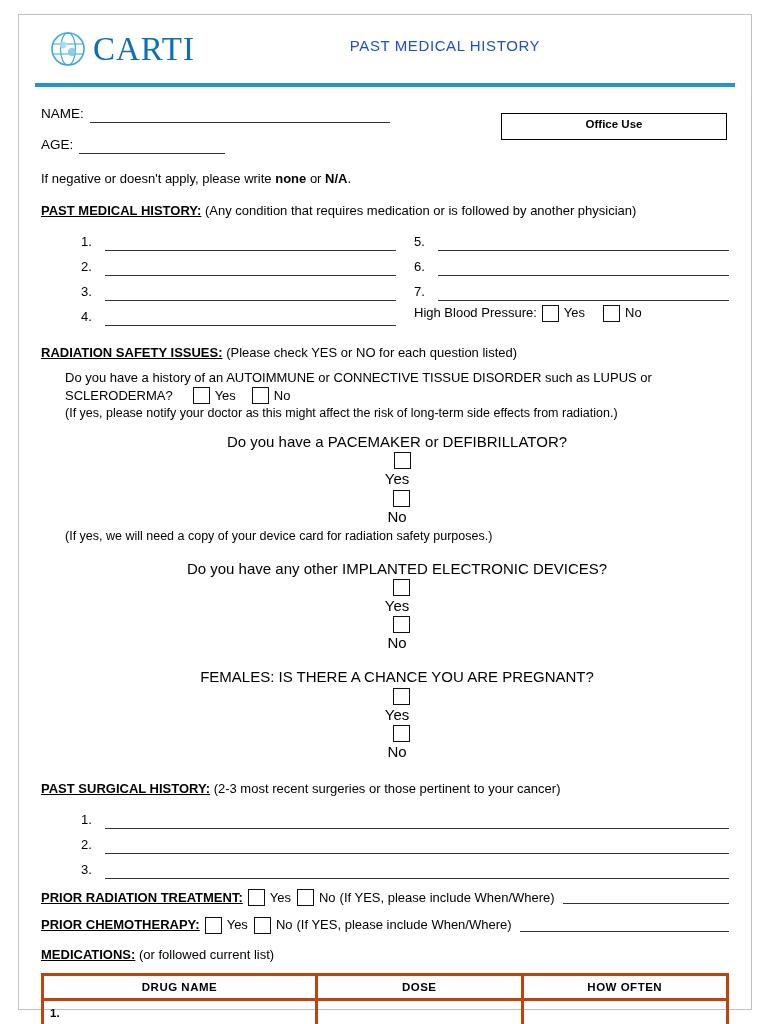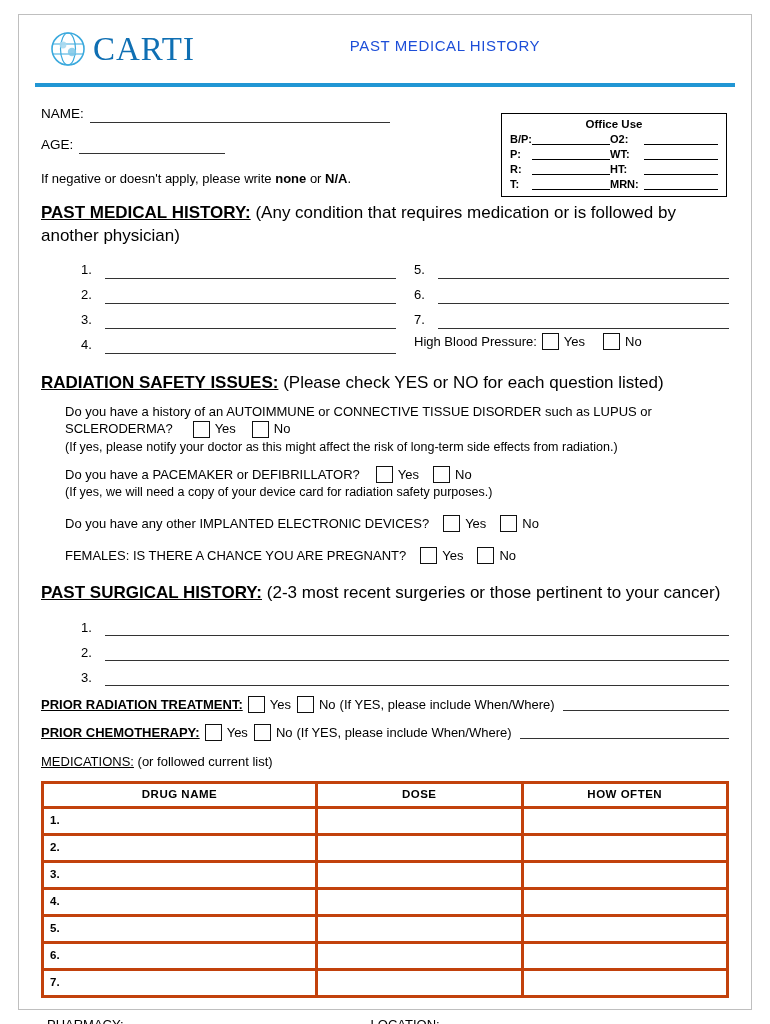--- a/index.html
+++ b/index.html
@@ -125,21 +125,21 @@
     height: 11px;
   }
 
   .negative-note {
     font-size: 13px;
     margin: 16px 0 14px 0;
   }
   .negative-note b { font-weight: bold; }
 
   .sec-head {
-    font-size: 17px;
+    font-size: 13px;
     margin-bottom: 6px;
   }
   .sec-head .u {
     text-decoration: underline;
     font-weight: bold;
   }
 
   .num-grid {
     display: grid;
     grid-template-columns: 1fr 1fr;
@@ -189,21 +189,22 @@
   }
   .q-sub {
     font-size: 12.5px;
     margin-top: 1px;
   }
   .q-row {
     display: flex;
     align-items: center;
     flex-wrap: wrap;
     margin-top: 14px;
-    font-size: 13px;
+    font-size: 15px;
+    flex-direction: column;
   }
 
   .surg-grid {
     margin-left: 40px;
     margin-top: 4px;
   }
 
   .inline-sec {
     display: flex;
     align-items: center;
@@ -216,21 +217,21 @@
     border-bottom: 1px solid #333;
     height: 13px;
     margin-left: 8px;
     margin-bottom: 1px;
   }
 
   .meds-head {
     font-size: 13px;
     margin-top: 12px;
   }
-  .meds-head .u { text-decoration: underline; font-weight: normal; }
+  .meds-head .u { text-decoration: underline; font-weight: bold; }
 
   table.meds {
     margin-top: 10px;
     border-collapse: collapse;
     width: 100%;
     font-size: 11.5px;
   }
   table.meds th, table.meds td {
     border: 3px solid #c2410c;
     height: 22px;
@@ -282,41 +283,20 @@
           </svg>
         </span>
         <span class="logo-text">CARTI</span>
       </div>
       <div class="header-title">PAST MEDICAL HISTORY</div>
     </div>
     <div class="header-rule"></div>
 
     <div class="office-box">
       <div class="office-title">Office Use</div>
-      <div class="office-grid">
-        <b>B/P:</b>
-        <span class="ln"></span>
-        <b>O2:</b>
-        <span class="ln"></span>
-
-        <b>P:</b>
-        <span class="ln"></span>
-        <b>WT:</b>
-        <span class="ln"></span>
-
-        <b>R:</b>
-        <span class="ln"></span>
-        <b>HT:</b>
-        <span class="ln"></span>
-
-        <b>T:</b>
-        <span class="ln"></span>
-        <b>MRN:</b>
-        <span class="ln"></span>
-      </div>
     </div>
 
     <div class="body">
 
       <div class="name-block">
         <div class="field-line">
           <span class="field-label">NAME:</span>
           <span class="uline" style="width:300px"></span>
         </div>
         <div class="field-line">

